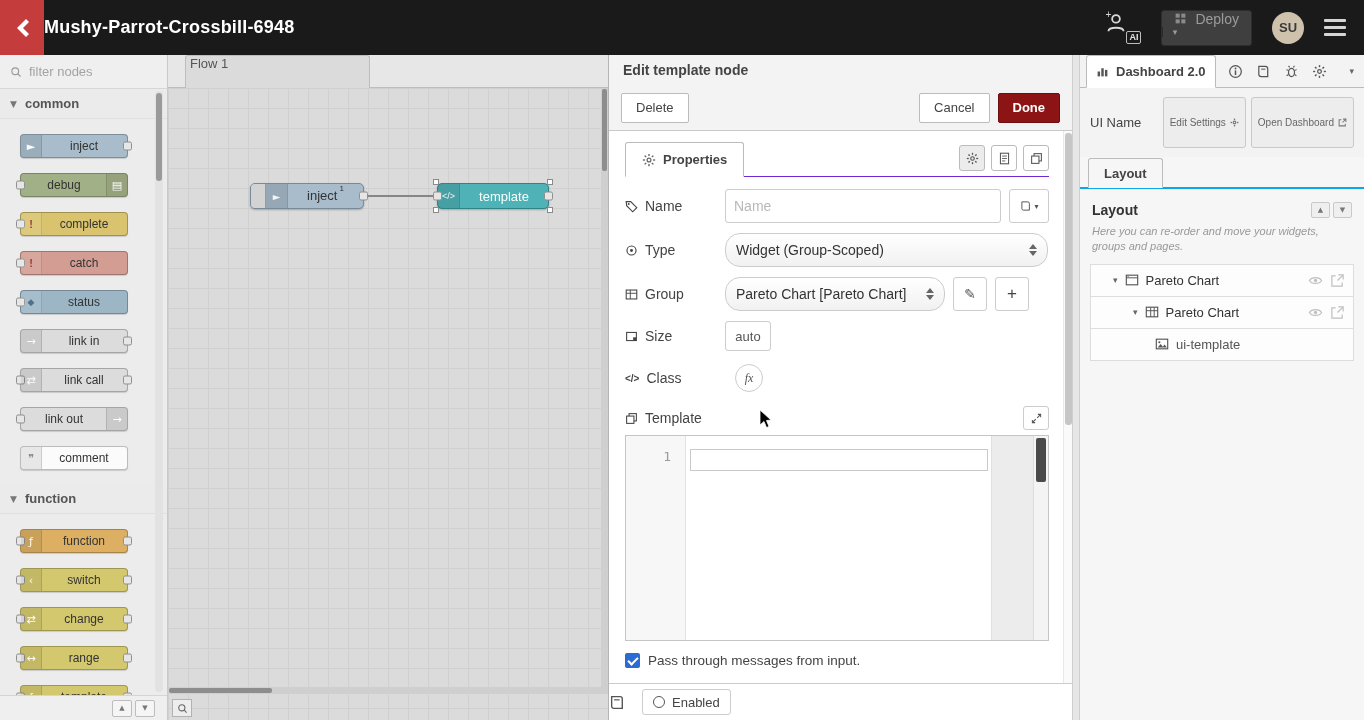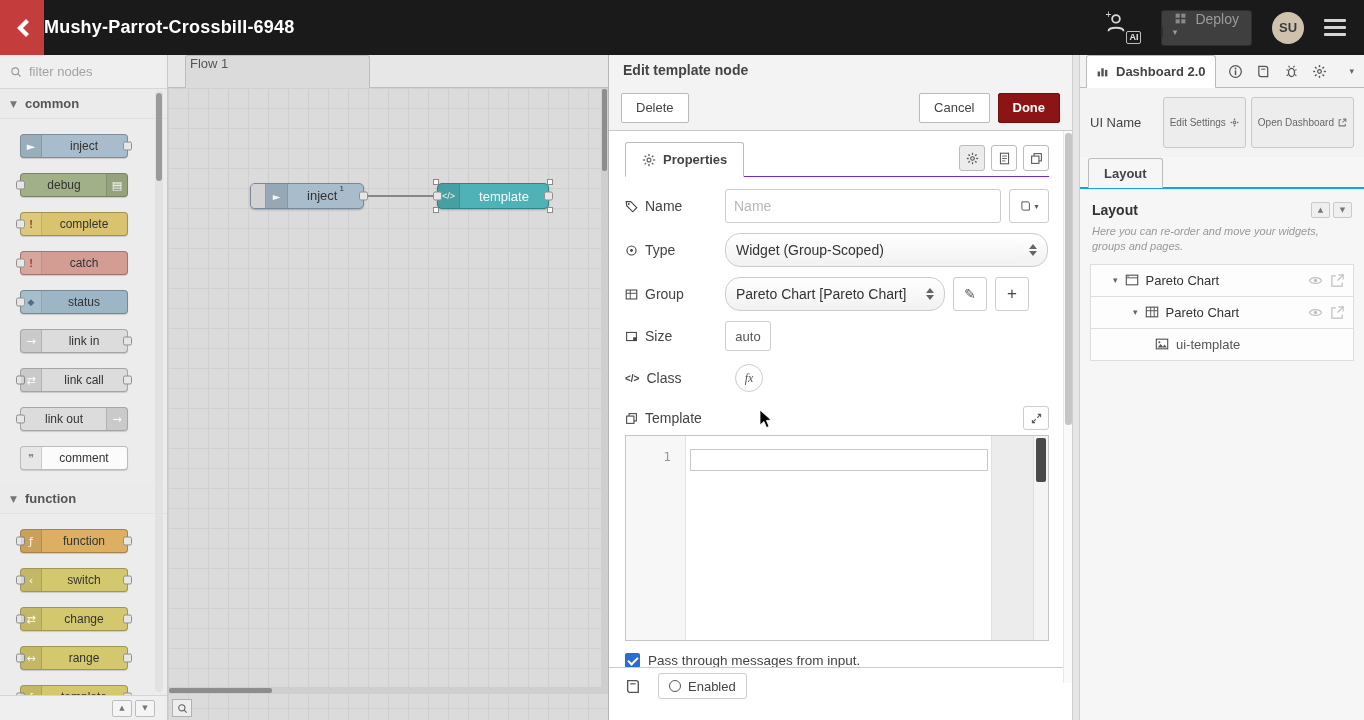--- a/index.html
+++ b/index.html
@@ -106,21 +106,21 @@
   .expand-btn { margin-left:auto; width:26px; height:24px; border:1px solid #ccc; border-radius:3px; background:#fff; display:flex; align-items:center; justify-content:center; color:#555; cursor:pointer; }
   .editor { margin-top:4px; height:206px; border:1px solid #c5c5c5; position:relative; background:#fff; }
   .gutter { position:absolute; left:0; top:0; bottom:0; width:60px; background:#f7f7f7; border-right:1px solid #e3e3e3; padding-top:13px; font-family:"DejaVu Sans Mono", monospace; font-size:13px; color:#9a9a9a; text-align:right; padding-right:14px; }
   .active-line-box { position:absolute; left:64px; top:13px; width:298px; height:22px; border:1px solid #c9c9c9; background:#fff; }
   .editor-right-pad { position:absolute; right:15px; top:0; bottom:0; width:42px; background:#ececec; border-left:1px solid #e0e0e0; }
   .editor-sb { position:absolute; right:0; top:0; bottom:0; width:15px; background:#f4f4f4; border-left:1px solid #ddd; }
   .editor-sb-thumb { position:absolute; top:2px; left:2px; width:10px; height:44px; background:#4a4a4a; border-radius:2px; }
   .pass-row { display:flex; align-items:center; margin-top:12px; gap:8px; font-size:13.5px; color:#444; }
   .checkbox { width:15px; height:15px; background:#2a6bd4; border-radius:2px; position:relative; cursor:pointer; flex-shrink:0; }
   .checkbox::after { content:""; position:absolute; left:3px; top:3.5px; width:8px; height:4px; border-left:2px solid #fff; border-bottom:2px solid #fff; transform:rotate(-45deg); }
-  .tray-footer { position:absolute; left:0; right:0; bottom:16px; height:37px; border-top:1px solid #ccc; background:#fff; display:flex; align-items:center; padding:0 16px; gap:16px; }
+  .tray-footer { position:absolute; left:0; right:0; bottom:0; height:37px; border-top:1px solid #ccc; background:#fff; display:flex; align-items:center; padding:0 0; gap:16px; }
   .enabled-btn { height:26px; border:1px solid #ccc; border-radius:3px; padding:0 10px; display:flex; align-items:center; gap:7px; font-size:13px; color:#444; background:#fff; cursor:pointer; }
   .tog-circle { width:12px; height:12px; border:1.5px solid #555; border-radius:50%; }
   .tray-sb { position:absolute; right:0; top:76px; bottom:37px; width:9px; background:#fafafa; border-left:1px solid #e8e8e8; }
   .tray-sb-thumb { position:absolute; top:2px; left:1px; width:7px; height:292px; background:#c6c6c6; border-radius:3px; }
   .mouse-cursor { position:absolute; left:150px; top:355px; pointer-events:none; z-index:50; }
 
   
   .splitter { position:absolute; left:1072px; top:55px; width:8px; height:665px; background:#e6e6e6; border-left:1px solid #cfcfcf; border-right:1px solid #cfcfcf; cursor:col-resize; }
   .rightbar { position:absolute; left:1080px; top:55px; width:284px; height:665px; background:#f6f6f6; }
   .rb-tabs { height:33px; background:#f3f3f3; border-bottom:1px solid #bbb; display:flex; align-items:center; padding:0 6px; }

